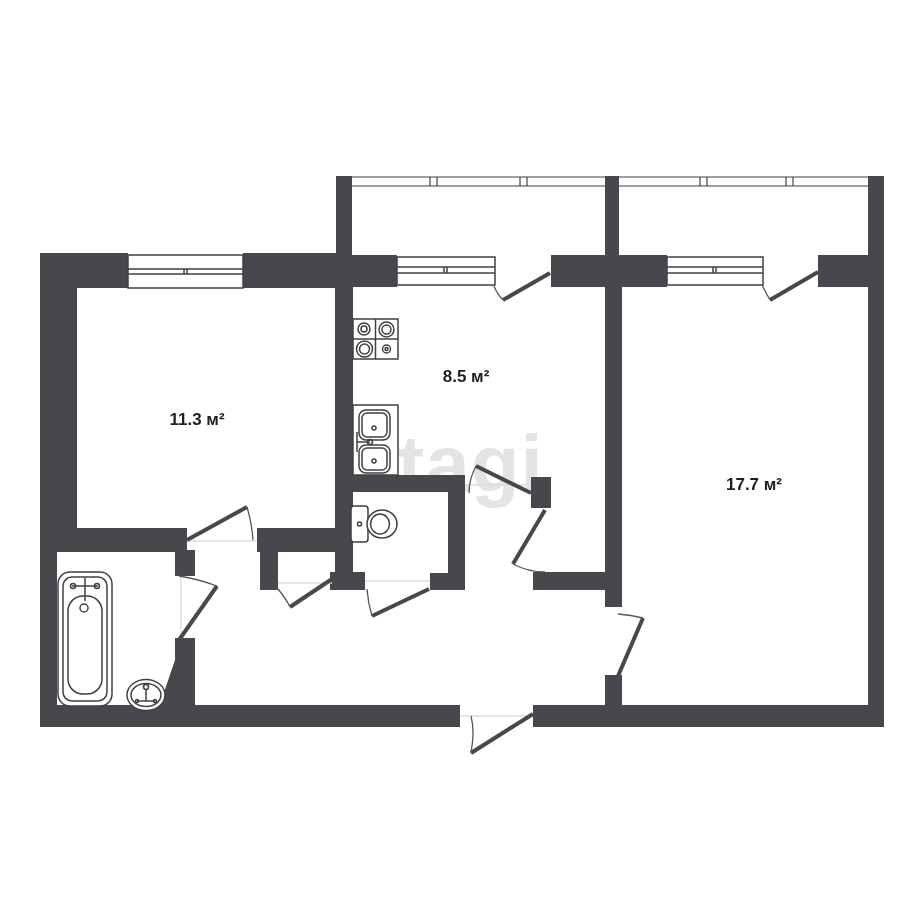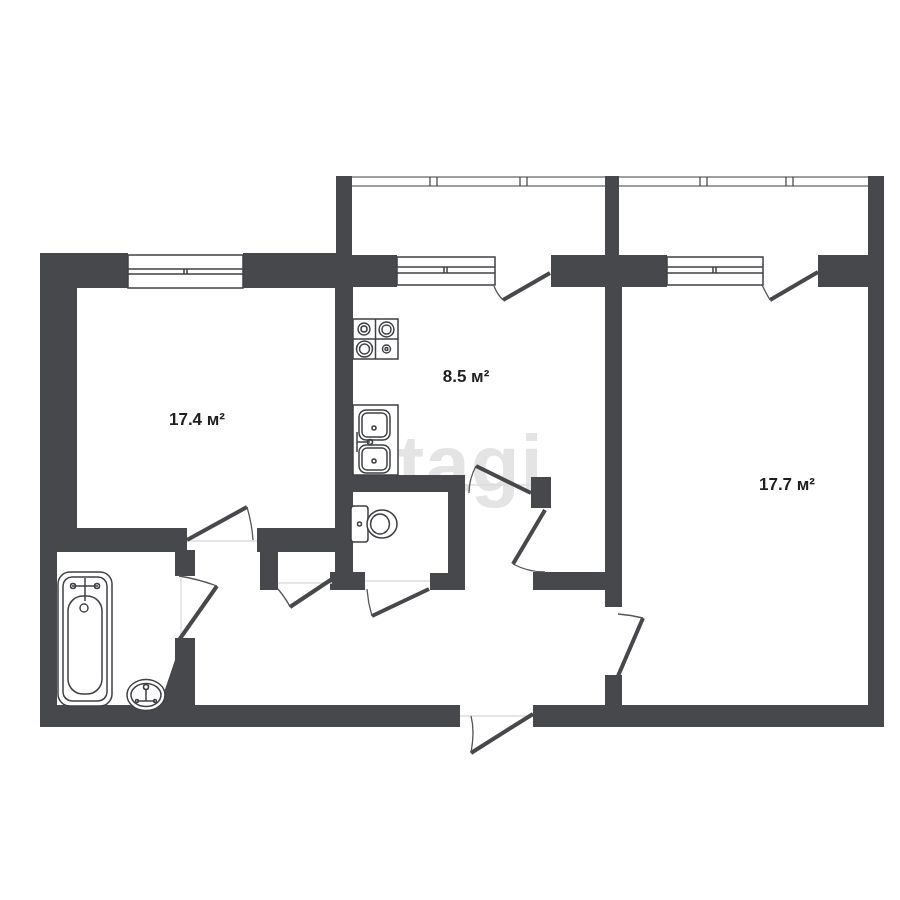--- a/index.html
+++ b/index.html
@@ -203,15 +203,15 @@
   <g>
     <line class="leaf" x1="818" y1="272" x2="770" y2="300"></line>
     <path class="arc" d="M770,300 Q766,293 762,285"></path>
   </g>
   <g>
     <line class="leaf" x1="533" y1="714" x2="471" y2="753"></line>
     <path class="arc" d="M471,753 Q475,731 471,716"></path>
   </g>
 </svg>
 
-<div class="room-label" style="left:197px;top:420px">17.4 м²</div>
+<div class="room-label" style="left:197px;top:420px">11.3 м²</div>
 <div class="room-label" style="left:466px;top:377px">8.5 м²</div>
-<div class="room-label" style="left:787px;top:485px">17.7 м²</div>
+<div class="room-label" style="left:754px;top:485px">17.7 м²</div>
 
 </body></html>

